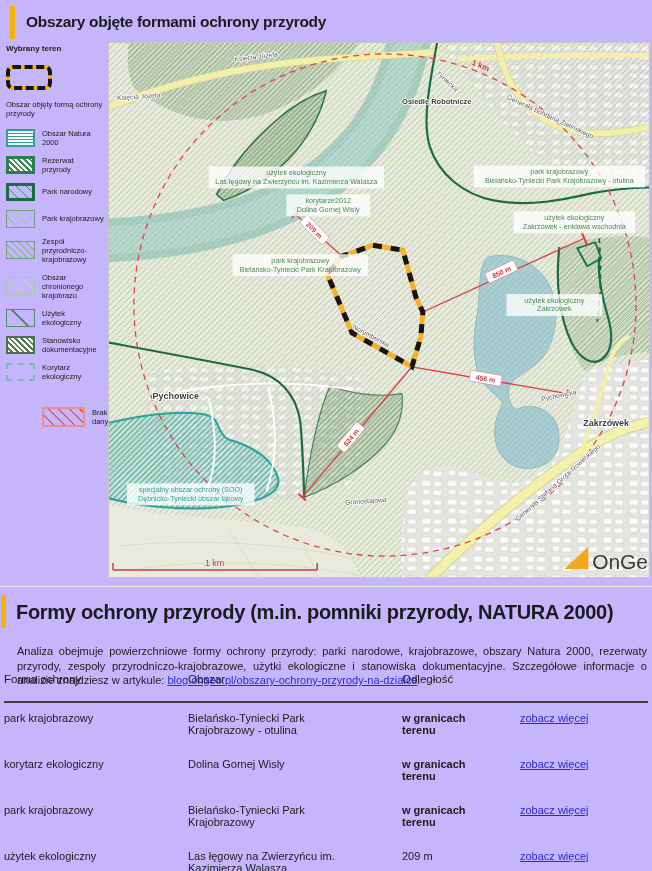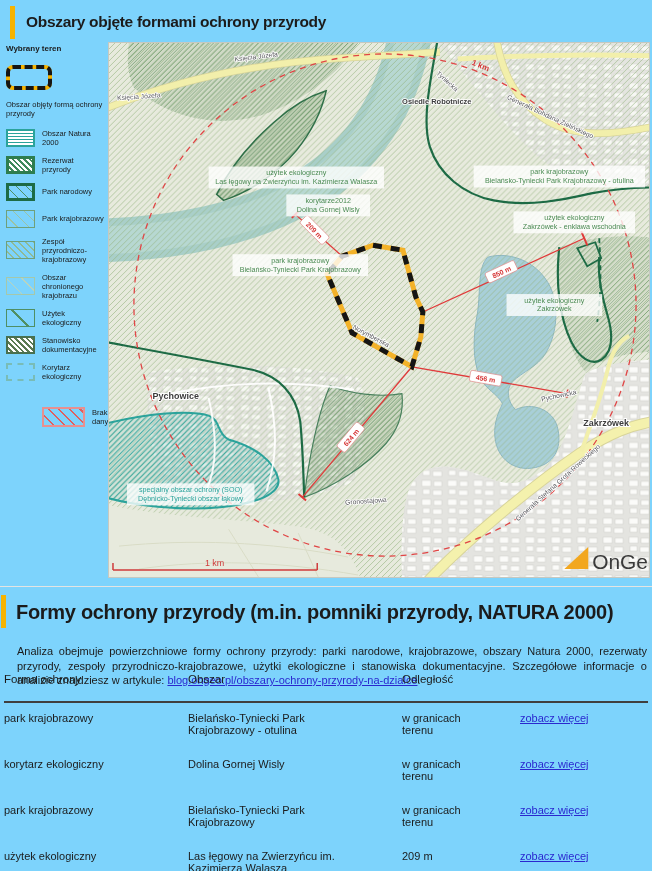--- a/index.html
+++ b/index.html
@@ -1,16 +1,16 @@
 <!DOCTYPE html>
 <html><head>
 <meta charset="utf-8">
 <style>
   html,body{margin:0;padding:0;background:#fff;}
-  .page{position:relative;width:652px;height:871px;background:#7dd3fc;overflow:hidden;
+  .page{position:relative;width:652px;height:871px;background:#c4b5fd;overflow:hidden;
         font-family:"Liberation Sans",sans-serif;color:#1b1b1b;}
   
   .accent-bar{position:absolute;background:#f5b301;width:5px;}
   .h1bar{left:10px;top:6px;height:33px;}
   .h2bar{left:1px;top:595px;height:33px;}
   .sec-title{position:absolute;font-weight:bold;letter-spacing:-0.3px;}
   .t1{left:26px;top:13px;font-size:15.5px;}
   .t2{left:16px;top:601px;font-size:20px;}
   .divider{position:absolute;left:0;right:0;top:586px;height:1px;background:#e4e4e2;}
   
@@ -51,21 +51,21 @@
   .desc{position:absolute;left:17px;right:5px;top:633px;font-size:11px;line-height:1.32;text-align:justify;}
   .desc a{color:#2a28cf;}
   
   .tbl{position:absolute;left:4px;right:4px;top:671px;font-size:11px;}
   .trow{display:grid;grid-template-columns:156px 186px 90px 112px 1fr;gap:28px;}
   .thead{border-bottom:2px solid #3f3f3f;}
   .thead .cell{padding:2px 8px 4px 0;font-size:11.5px;}
   .tbody .trow{min-height:46px;}
   .cell{padding:9px 8px 0 0;}
   .stan{text-align:right;padding-right:0;}
-  .bold{font-weight:normal;}
+  .bold{font-weight:bold;}
   a.more{color:#2a28cf;}
 </style>
 </head>
 <body>
 
 <div class="page">
 
   <div class="accent-bar h1bar"></div>
   <div class="sec-title t1">Obszary objęte formami ochrony przyrody</div>
 

